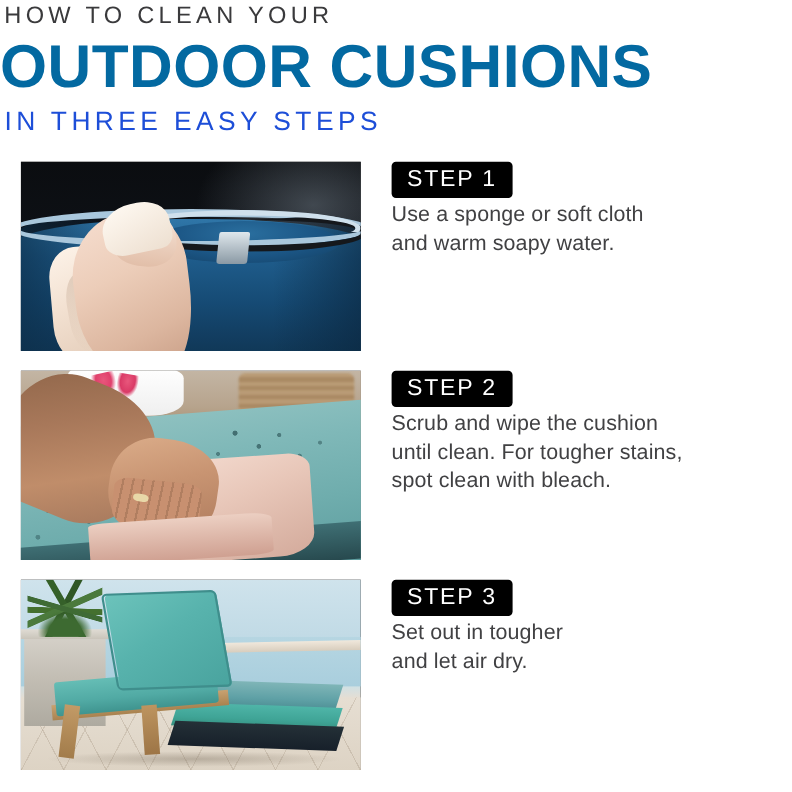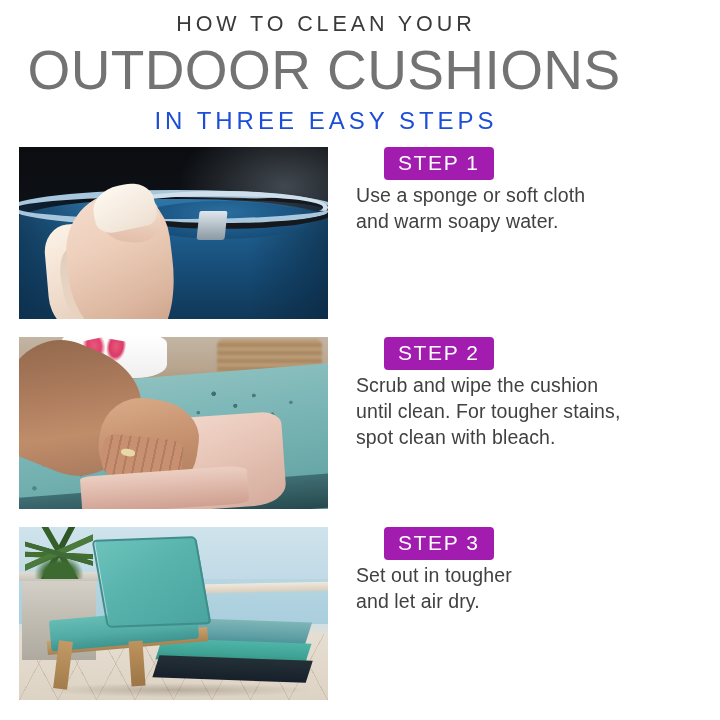--- a/index.html
+++ b/index.html
@@ -12,35 +12,35 @@
     height: 720px;
     overflow: hidden;
     font-family: "Liberation Sans", "DejaVu Sans", sans-serif;
     position: relative;
     -webkit-font-smoothing: antialiased;
   }
 
   
   .header {
     width: 648px;
-    padding-top: 10px;
-    text-align: center;
+    padding-top: 0;
+    text-align: left;
   }
   .headline-top {
     font-size: 21.5px;
     letter-spacing: 3.9px;
     color: #3a3a3c;
     font-weight: 400;
     line-height: 28px;
     text-indent: 3.9px;
   }
   .headline-main {
     font-size: 55px;
-    font-weight: 400;
-    color: #737373;
+    font-weight: 700;
+    color: #0369a1;
     letter-spacing: 0.4px;
     line-height: 60px;
     margin-top: 2px;
     text-transform: uppercase;
   }
   .headline-sub {
     font-size: 24px;
     letter-spacing: 4.0px;
     color: #1d4ed8;
     font-weight: 400;
@@ -72,29 +72,28 @@
 
   .text-col {
     position: absolute;
     left: 356px;
     top: 0;
     width: 350px;
   }
 
   .step-badge {
     display: inline-block;
-    background: #a21caf;
+    background: #000000;
     color: #ffffff;
     font-size: 21px;
     font-weight: 500;
     letter-spacing: 1.6px;
     padding: 5px 14px 6px 14px;
     border-radius: 4px;
     line-height: 22px;
-    margin-left: 28px;
   }
   .step-heading {
     font-size: 19.5px;
     font-weight: 700;
     color: #3b3b3d;
     margin-top: 14px;
     letter-spacing: 0.1px;
   }
   .step-body {
     font-size: 19.5px;

